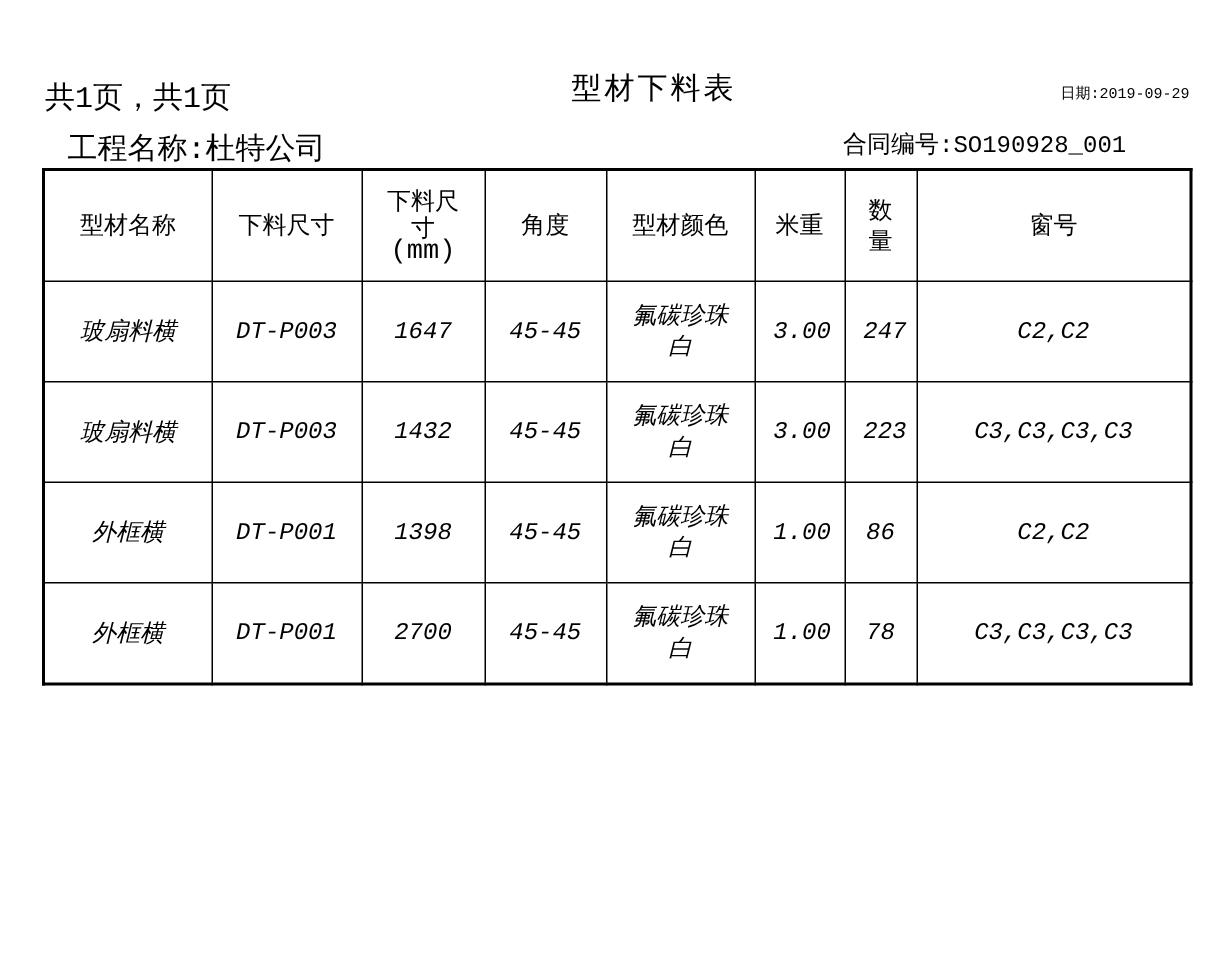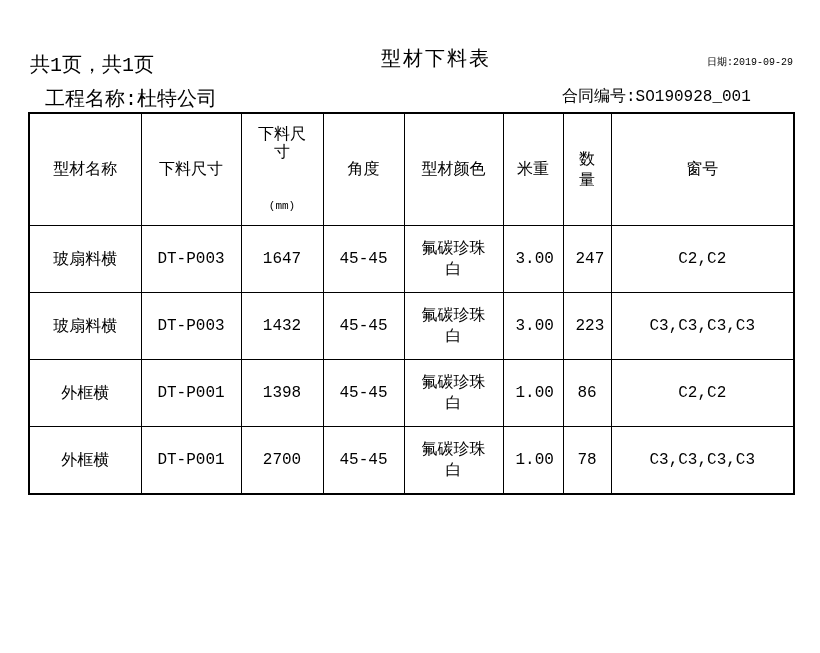--- a/index.html
+++ b/index.html
@@ -31,23 +31,23 @@
   .cut-table th, .cut-table td {
     border: 1px solid #000;
     text-align: center;
     vertical-align: middle;
     font-weight: normal;
     font-size: 16px;
     padding: 12px;
     overflow: hidden;
   }
   .cut-table thead tr { height: 49px; }
-  .cut-table tbody tr { height: 40px; }
+  .cut-table tbody tr { height: 40px; font-style: italic; }
   .hdr-line { display: block; line-height: 18px; }
-  .hdr-unit { display: block; font-size: 11px; line-height: 13px; margin-top: 38px; }
+  .hdr-unit { display: block; font-size: 18px; line-height: 13px; }
 </style>
 </head>
 <body>
 
 <div class="abs page-info">共1页，共1页</div>
 <div class="abs doc-title">型材下料表</div>
 <div class="abs date-line">日期:2019-09-29</div>
 <div class="abs project-line">工程名称:杜特公司</div>
 <div class="abs contract-line">合同编号:SO190928_001</div>
 

